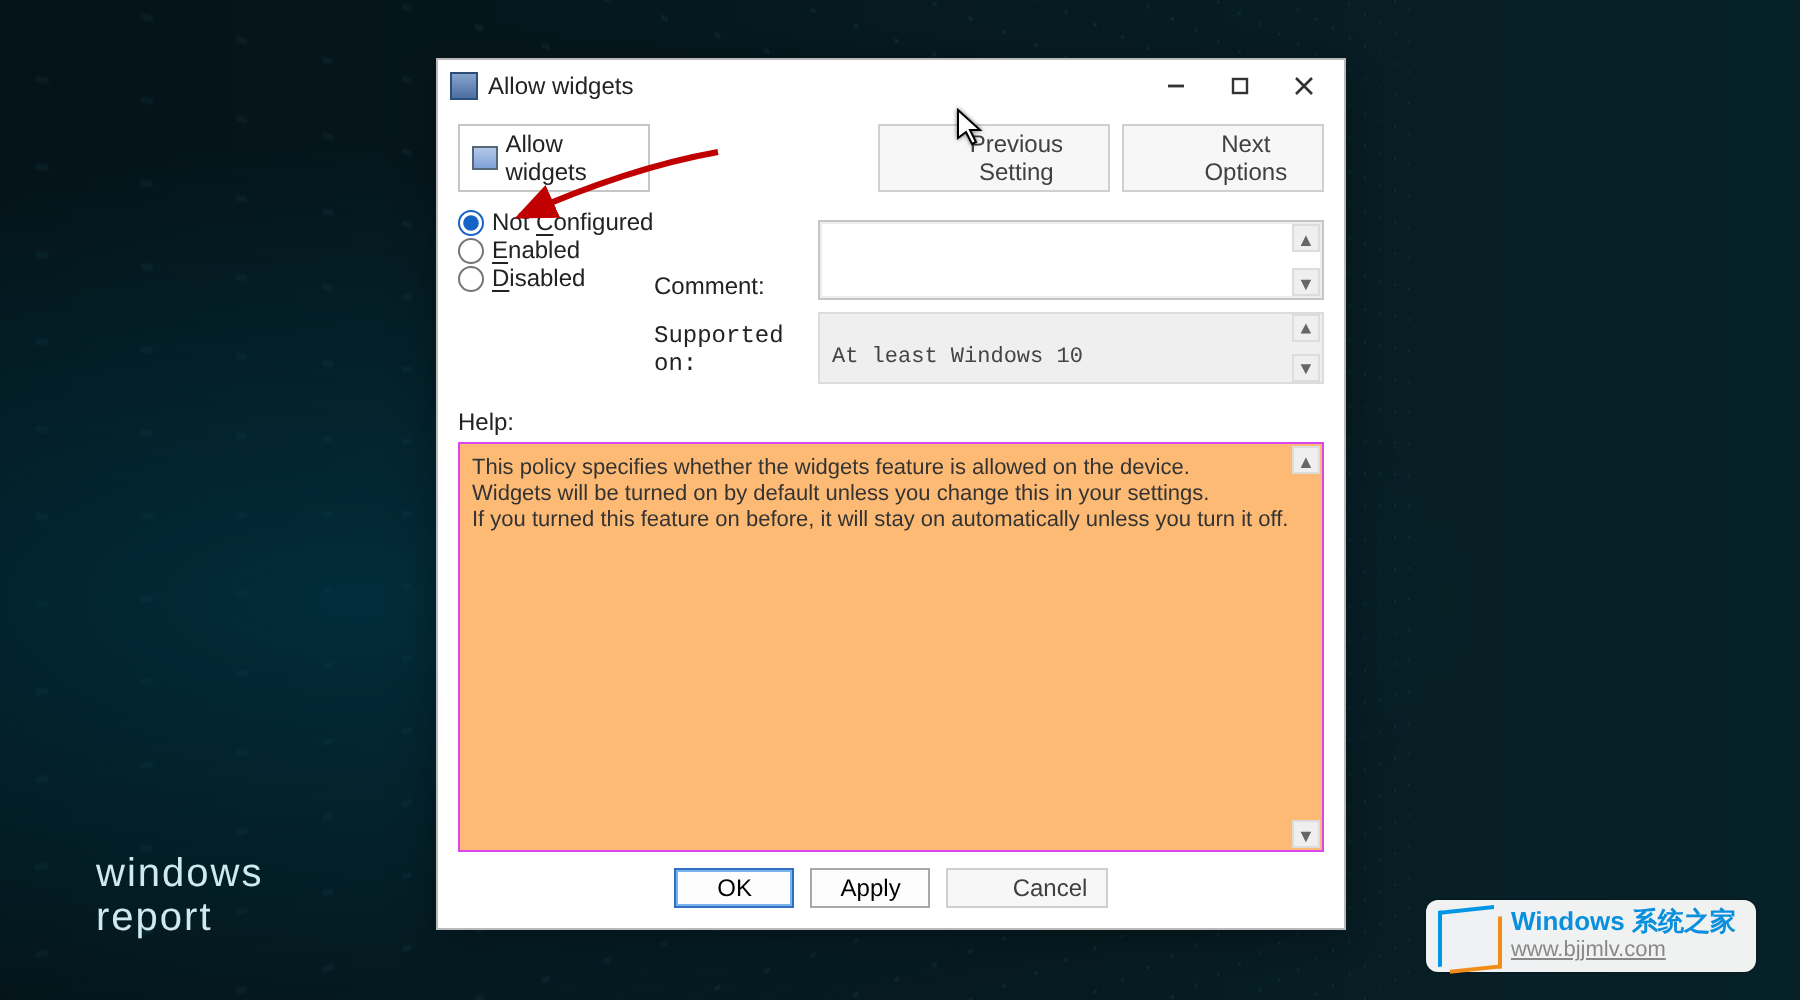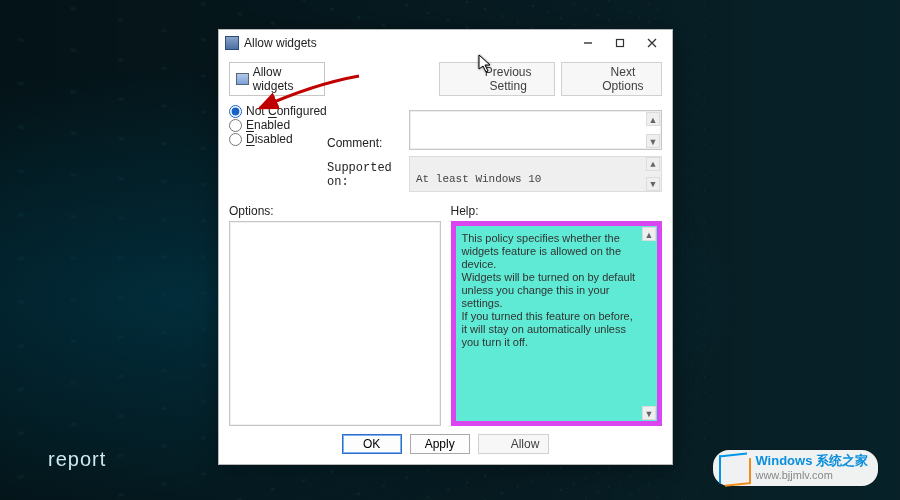--- a/index.html
+++ b/index.html
@@ -17,26 +17,26 @@
   }
   .bg::after{
     content:""; position:absolute; inset:0;
     background: radial-gradient(ellipse at 20% 60%, rgba(0,60,80,.6), transparent 55%),
                 linear-gradient(90deg, rgba(0,0,0,.55), rgba(0,0,0,.2));
   }
 
   .wm-left { position:absolute; left:48px; bottom:30px; color:#cfe9f0; font-size:20px; line-height:22px; letter-spacing:1px; font-weight:300; }
   .wm-left b{ font-weight:400; display:block; }
 
-  .wm-right { position:absolute; right:22px; bottom:14px; display:flex; align-items:center; gap:8px; padding:4px 10px 4px 6px; background:rgba(255,255,255,.94); border-radius:16px; box-shadow:0 0 0 1px rgba(0,0,0,.1); }
+  .wm-right { position:absolute; right:22px; bottom:14px; display:flex; align-items:center; gap:8px; padding:4px 10px 4px 6px; background:rgba(255,255,255,.94); border-radius:6px; box-shadow:0 0 0 1px rgba(0,0,0,.1); }
   .wm-right .glyph{ width:28px; height:28px; position:relative; border:2px solid #0096e6; border-bottom:none; border-right:none; transform:skewY(-6deg); }
   .wm-right .glyph::after{ content:""; position:absolute; inset:0; border:2px solid #f08c1a; border-top:none; border-left:none; transform:translate(4px,4px);}
   .wm-right .txt{ display:flex; flex-direction:column; line-height:14px;}
   .wm-right .txt span:first-child{ color:#0a8fdc; font-weight:600; font-size:13px;}
-  .wm-right .txt span:last-child{ color:#888; font-size:11px;}
+  .wm-right .txt span:last-child{ color:#888; font-size:11px;text-decoration:underline;}
 
   
   .win { position:absolute; left:218px; top:29px; width:455px; height:436px; background:#fff; border:1px solid #b9b9b9; box-shadow: 0 4px 20px rgba(0,0,0,.35); }
   .titlebar{ height:26px; display:flex; align-items:center; padding:0 4px 0 6px; }
   .titlebar .icon{ width:14px; height:14px; margin-right:5px; background:linear-gradient(#8aa4c8,#4a6fa5); border:1px solid #2c4d7a;}
   .titlebar .title{ flex:1; font-size:12px;}
   .tbtn{ width:32px; height:22px; display:flex; align-items:center; justify-content:center; border:none; background:transparent; font-size:13px; color:#333;}
   .tbtn.min svg{ width:10px; height:10px;}
 
   .body{ padding:6px 10px 10px 10px; height:calc(100% - 26px); display:flex; flex-direction:column; }
@@ -66,36 +66,37 @@
   .supported{ flex:1; height:36px; border:1px solid #dcdcdc; background:#efefef; position:relative; padding:16px 6px; font-size:11px; color:#444;}
   .supported .scroll-up{ top:0;} .supported .scroll-dn{ bottom:0;}
 
   .arrow{ position:absolute; left:254px; top:74px; pointer-events:none;}
   .arrow svg{ width:110px; height:40px; overflow:visible;}
 
   .row2{ display:flex; gap:10px; margin-top:12px; flex:1; min-height:0;}
   .col{ display:flex; flex-direction:column; flex:1;}
   .col .h{ margin-bottom:3px; font-size:12px;}
   .panel{ flex:1; border:1px solid #c6c6c6; background:#fff; box-shadow:inset 0 0 0 1px #f0f0f0;}
-  .help{ flex:1; border:5px solid #d946ef; background:#5eead4; position:relative;}
+  .help{ flex:1; border:1px solid #d946ef; background:#fdba74; position:relative;}
   .help .inner{ padding:6px 16px 6px 6px; font-size:11px; line-height:13px; color:#333;}
   .help .scroll-up{ top:1px;} .help .scroll-dn{ bottom:1px;}
 
   .footer{ display:flex; gap:8px; justify-content:center; padding-top:8px;}
   .footer .btn{ min-width:60px;}
 
   .cursor{ position:absolute; left:478px; top:54px; pointer-events:none;}
   .cursor svg{ width:16px; height:20px; filter:drop-shadow(0 0 1px rgba(0,0,0,.6));}
 </style>
 </head>
 <body>
 
 <div class="bg"></div>
 
 <div class="wm-left">
+  <span>windows</span>
   <b>report</b>
 </div>
 
 <div class="wm-right">
   <span class="glyph"></span>
   <span class="txt">
     <span>Windows 系统之家</span>
     <span>www.bjjmlv.com</span>
   </span>
 </div>
@@ -163,37 +164,33 @@
             <span>At least Windows 10</span>
             <span class="scroll-up">▲</span>
             <span class="scroll-dn">▼</span>
           </div>
         </div>
       </div>
     </div>
 
     <div class="row2">
       <div class="col">
-        <span class="h">Options:</span>
-        <div class="panel"></div>
-      </div>
-      <div class="col">
         <span class="h">Help:</span>
         <div class="help">
           <div class="inner">This policy specifies whether the widgets feature is allowed on the device.<br>Widgets will be turned on by default unless you change this in your settings.<br>If you turned this feature on before, it will stay on automatically unless you turn it off.</div>
           <span class="scroll-up">▲</span>
           <span class="scroll-dn">▼</span>
         </div>
       </div>
     </div>
 
     <div class="footer">
       <button class="btn primary">OK</button>
       <button class="btn">Apply</button>
-      <button class="btn" disabled="">Allow</button>
+      <button class="btn" disabled="">Cancel</button>
     </div>
   </div>
 </div>
 
 <div class="arrow">
   <svg viewBox="0 0 110 40">
     <defs>
         <marker id="ah" markerWidth="8" markerHeight="8" refX="6" refY="3" orient="auto">
           <path d="M0,0 L7,3 L0,6 Z" fill="#c00000"></path>
         </marker>

